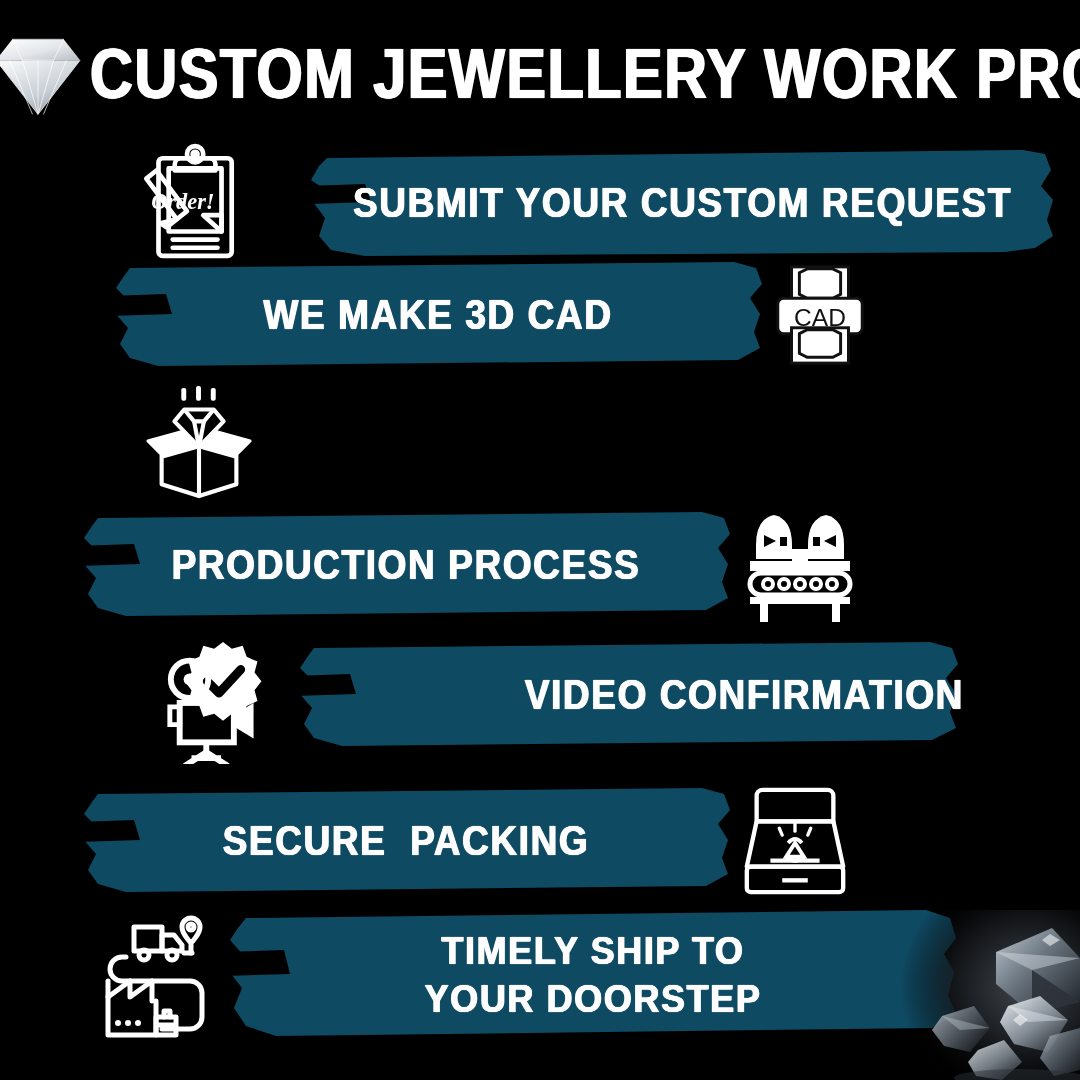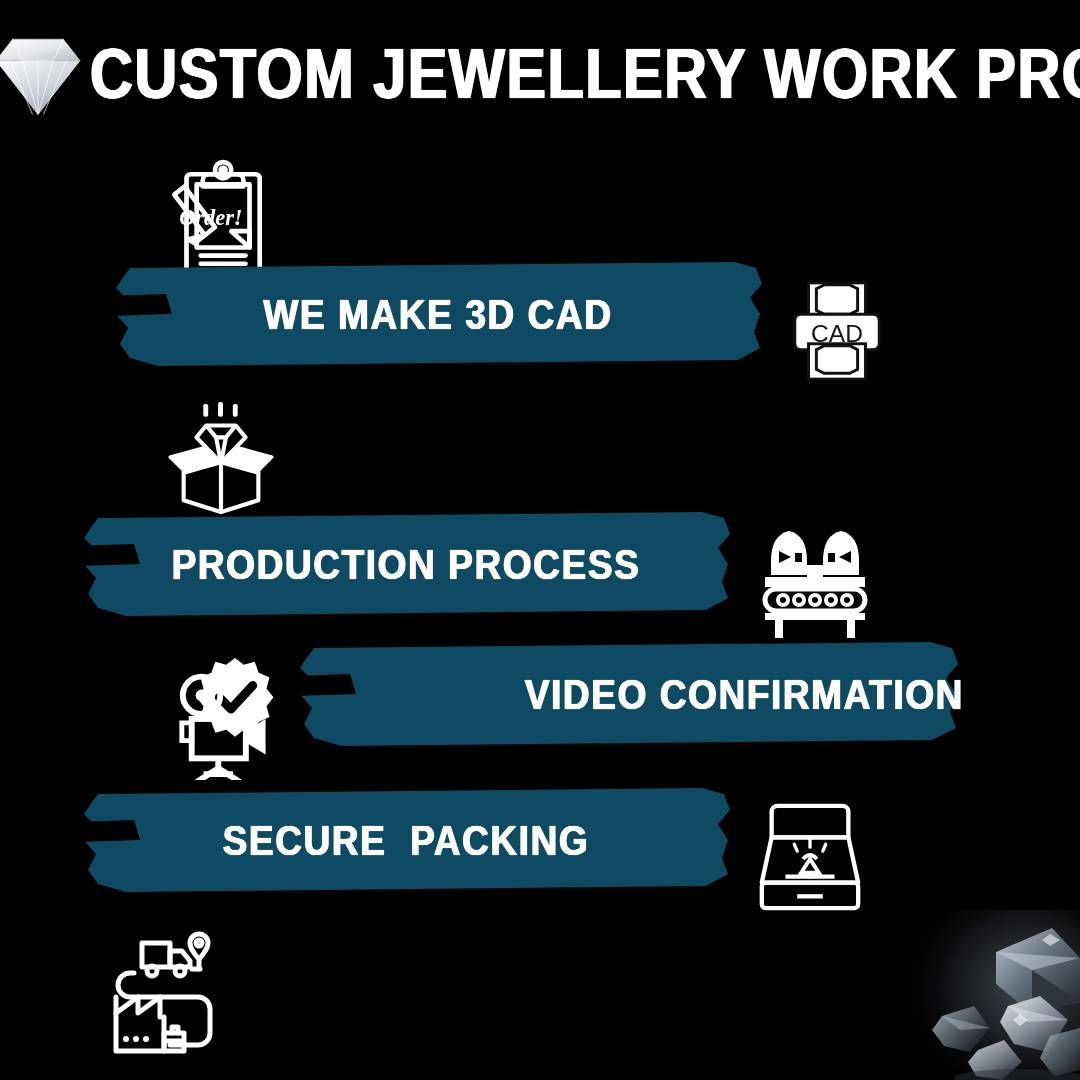--- a/index.html
+++ b/index.html
@@ -98,24 +98,24 @@
   }
   .banner-label.two-line {
     white-space: pre-line;
     line-height: 1.22;
     font-size: 36px;
     transform: scaleY(1.1);
   }
 
   .icon-box {
     position: absolute;
-    top: 16px;
+    top: 0;
     display: flex;
     align-items: center;
-    justify-content: flex-end;
+    justify-content: flex-start;
   }
   .icon-box svg { display: block; }
 
   
   .corner-gems {
     position: absolute;
     right: 0;
     bottom: 0;
     width: 180px;
     height: 170px;
@@ -176,20 +176,28 @@
           <circle cx="66" cy="12" r="2.4" fill="#ffffff"></circle>
           <path d="M44 96 h44"></path>
           <path d="M44 104 h44"></path>
           <path d="M74 72 l18 0 l0 16 z"></path>
           <path d="M18 36 l10 -8 l30 40 l-10 8 z"></path>
           <path d="M48 76 l-10 8 l-6 -4 z"></path>
         </g>
         <text x="54" y="66" fill="#ffffff" font-family="'Liberation Serif', serif" font-style="italic" font-size="22" font-weight="bold" text-anchor="middle">Order!</text>
       </svg>
     </div>
+    <div class="banner" style="left:305px;width:755px;">
+      <svg viewBox="0 0 755 125" preserveAspectRatio="none">
+        <path d="M22,18 L718,10 L740,14 L746,30 L736,46 L748,60 L742,80 L748,96 L730,108 L700,112
+                 L60,116 L26,110 L14,96 L20,78 L8,62 L24,52 L6,40 L14,26 Z" fill="#0f4a63"></path>
+        <path d="M0,46 L60,44 L66,62 L4,64 Z" fill="#000000"></path>
+      </svg>
+      <div class="banner-label">SUBMIT YOUR CUSTOM REQUEST</div>
+    </div>
   </div>
 
   <div class="row" style="top:252px;margin-left:36px;">
     <div class="banner" style="left:72px;width:660px;">
       <svg viewBox="0 0 660 125" preserveAspectRatio="none">
         <path d="M22,16 L626,10 L648,16 L654,32 L642,46 L652,62 L646,80 L652,96 L630,108
                  L50,114 L22,106 L12,92 L20,76 L6,60 L22,50 L8,36 L16,24 Z" fill="#0f4a63"></path>
         <path d="M0,44 L58,42 L64,62 L2,64 Z" fill="#000000"></path>
       </svg>
       <div class="banner-label">WE MAKE 3D CAD</div>
@@ -344,20 +352,29 @@
           <path d="M30 52 h-4 a12 12 0 0 0 -12 12 v0 a12 12 0 0 0 12 12 h68 a12 12 0 0 1 12 12
                    v24 a12 12 0 0 1 -12 12 h-28"></path>
           <path d="M12 76 v54 h48 v-34"></path>
           <path d="M12 92 l22 -16 v16 l22 -16 v20"></path>
           <path d="M22 118 h0 M32 118 h0 M42 118 h0" stroke-width="6"></path>
           <rect x="60" y="112" width="20" height="18"></rect>
           <path d="M62 120 h16"></path>
           <path d="M68 112 v-6 h6 v6"></path>
         </g>
       </svg>
+    </div>
+    <div class="banner" style="left:222px;width:742px;height:150px;">
+      <svg viewBox="0 0 742 150" preserveAspectRatio="none">
+        <path d="M24,18 L704,10 L728,18 L734,38 L722,54 L732,72 L726,96 L734,114 L710,128
+                 L54,136 L24,126 L12,108 L20,88 L6,70 L24,58 L8,40 L16,28 Z" fill="#0f4a63"></path>
+        <path d="M0,52 L62,50 L68,74 L2,76 Z" fill="#000000"></path>
+      </svg>
+      <div class="banner-label two-line">TIMELY SHIP TO
+YOUR DOORSTEP</div>
     </div>
   </div>
 
   <div class="corner-gems">
     <svg viewBox="0 0 180 170" width="180" height="170">
       <defs>
         <radialGradient id="gemGlow" cx="0.7" cy="0.45" r="0.7">
           <stop offset="0%" stop-color="#4a4f56" stop-opacity="0.9"></stop>
           <stop offset="60%" stop-color="#16191d" stop-opacity="0.8"></stop>
           <stop offset="100%" stop-color="#000000" stop-opacity="0"></stop>

